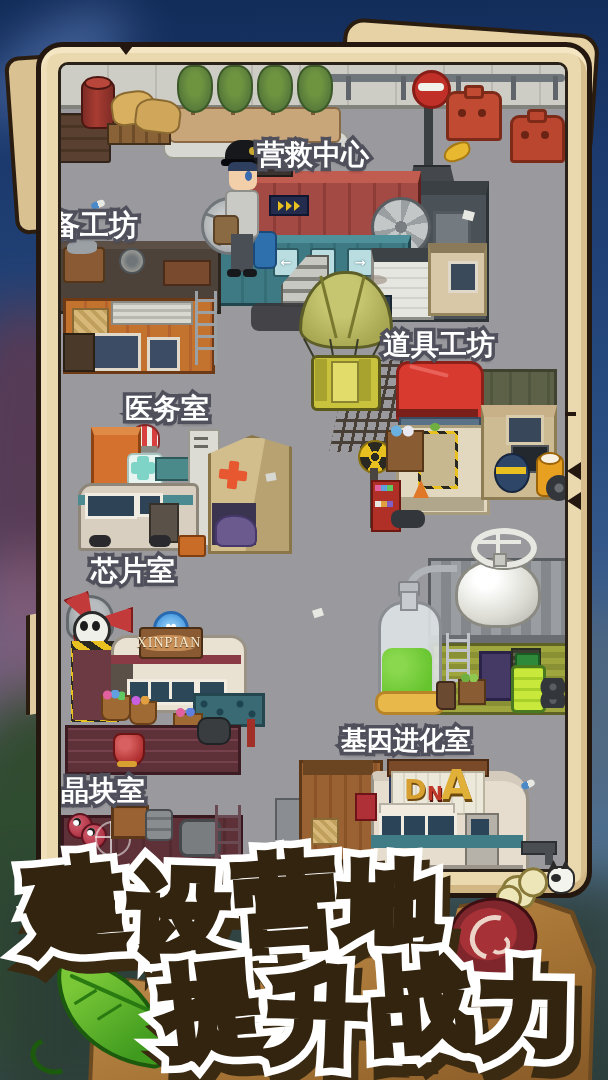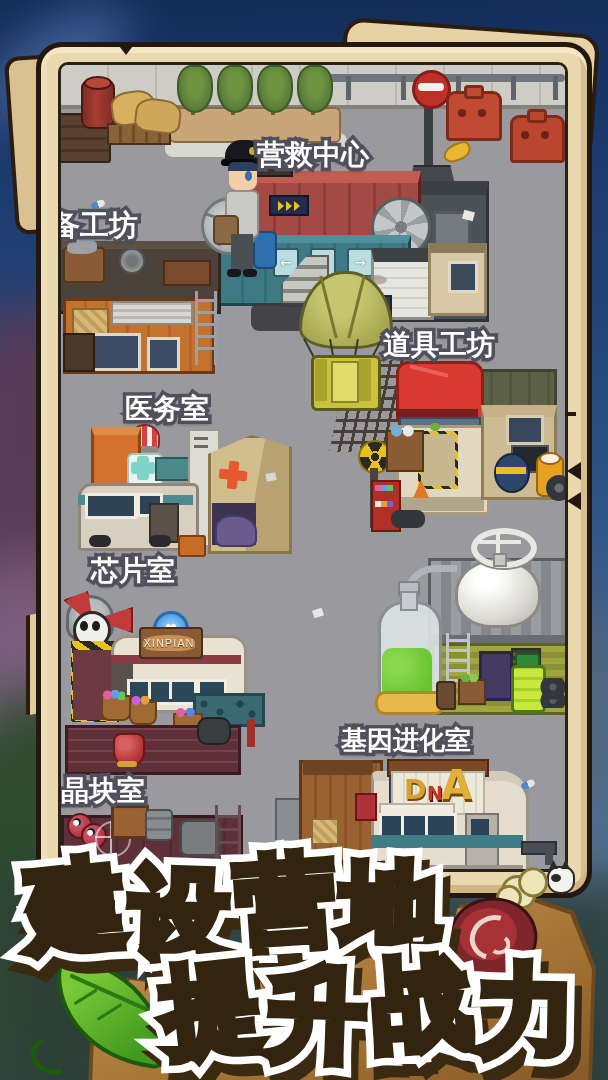--- a/index.html
+++ b/index.html
@@ -246,21 +246,21 @@
       <div class="a" style="left:50px;top:73px;width:22px;height:40px;background:#5a5048;"></div>
       <div class="a" style="left:66px;top:88px;width:64px;height:20px;background:#2c4858;border:3px solid #f2ece0;"></div>
       <div class="a" style="left:87px;top:88px;width:3px;height:20px;background:#f2ece0;"></div>
       <div class="a" style="left:108px;top:88px;width:3px;height:20px;background:#f2ece0;"></div>
       <div class="a" style="left:136px;top:88px;width:24px;height:20px;background:#2c4858;border:3px solid #f2ece0;"></div>
       <div class="a" style="left:92px;top:20px;width:30px;height:30px;background:radial-gradient(circle,#7ec0f0 35%,#4a9ae0 75%);border:3px solid #2a6ab0;border-radius:50%;display:flex;align-items:center;justify-content:center;color:#ffffff;font-size:14px;">
           <span>♥</span>
         </div>
       <div class="a" style="left:78px;top:36px;width:60px;height:28px;background:#8a5a32;border:2px solid #4a2e16;border-radius:4px;"></div>
       <div class="a" style="left:82px;top:44px;width:52px;height:16px;background:#c89058;border-radius:45% 45% 30% 30%;display:flex;align-items:center;justify-content:center;">
-        <span style="font-family:Liberation Sans, sans-serif;font-size:11px;letter-spacing:1px;color:#f8ecd0;text-shadow:0 1px 1px #4a2e16;">XINPIAN</span>
+        <span style="font-family:Liberation Serif, serif;font-size:14px;letter-spacing:1px;color:#f8ecd0;text-shadow:0 1px 1px #4a2e16;">XINPIAN</span>
       </div>
       <div class="a" style="left:132px;top:102px;width:66px;height:28px;background:radial-gradient(circle at 8px 8px,#1e4450 3px,transparent 4px),radial-gradient(circle at 24px 16px,#1e4450 3px,transparent 4px),radial-gradient(circle at 44px 8px,#1e4450 3px,transparent 4px),radial-gradient(circle at 56px 18px,#1e4450 3px,transparent 4px),#3a6a74;border:3px solid #24464e;"></div>
       <div class="a" style="left:136px;top:128px;width:8px;height:28px;background:#a03028;"></div>
       <div class="a" style="left:186px;top:128px;width:8px;height:28px;background:#a03028;"></div>
       <div class="a" style="left:40px;top:104px;width:26px;height:22px;background:#a06a34;border:2px solid #6a4018;border-radius:0 0 8px 8px;"></div>
       <div class="a" style="left:42px;top:99px;width:22px;height:10px;background:radial-gradient(circle at 20% 50%,#e060a0 4px,transparent 5px),radial-gradient(circle at 55% 40%,#60a0e0 4px,transparent 5px),radial-gradient(circle at 85% 60%,#60c860 4px,transparent 5px);"></div>
       <div class="a" style="left:68px;top:110px;width:24px;height:20px;background:#a06a34;border:2px solid #6a4018;border-radius:0 0 8px 8px;"></div>
       <div class="a" style="left:70px;top:105px;width:20px;height:9px;background:radial-gradient(circle at 25% 50%,#c860e0 4px,transparent 5px),radial-gradient(circle at 70% 45%,#e0a040 4px,transparent 5px);"></div>
       <div class="a" style="left:112px;top:122px;width:26px;height:20px;background:#a06a34;border:2px solid #6a4018;border-radius:0 0 8px 8px;"></div>
       <div class="a" style="left:114px;top:117px;width:22px;height:9px;background:radial-gradient(circle at 25% 50%,#e060a0 4px,transparent 5px),radial-gradient(circle at 70% 45%,#6080e0 4px,transparent 5px);"></div>

